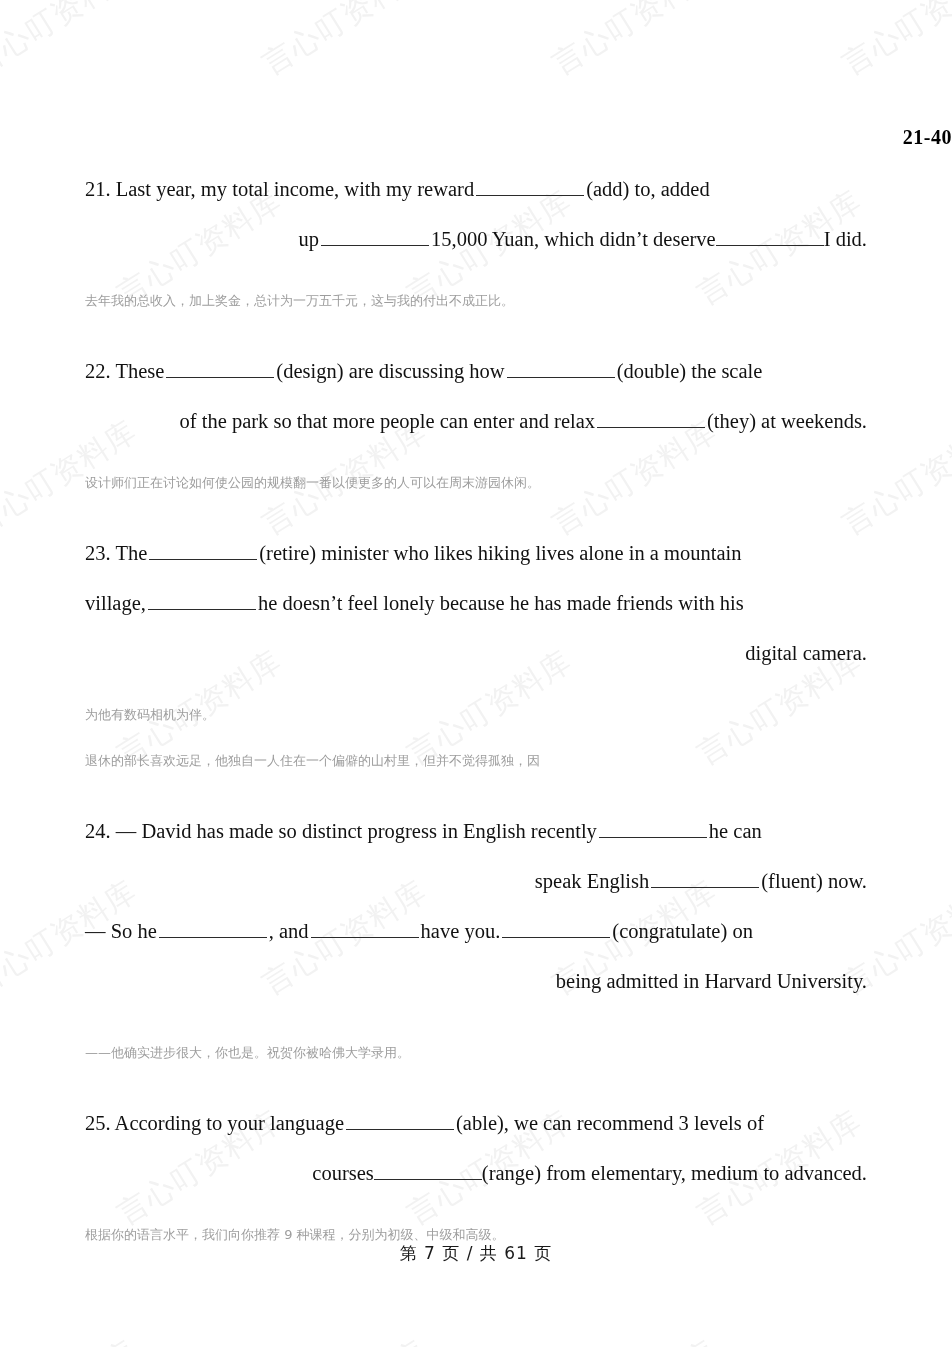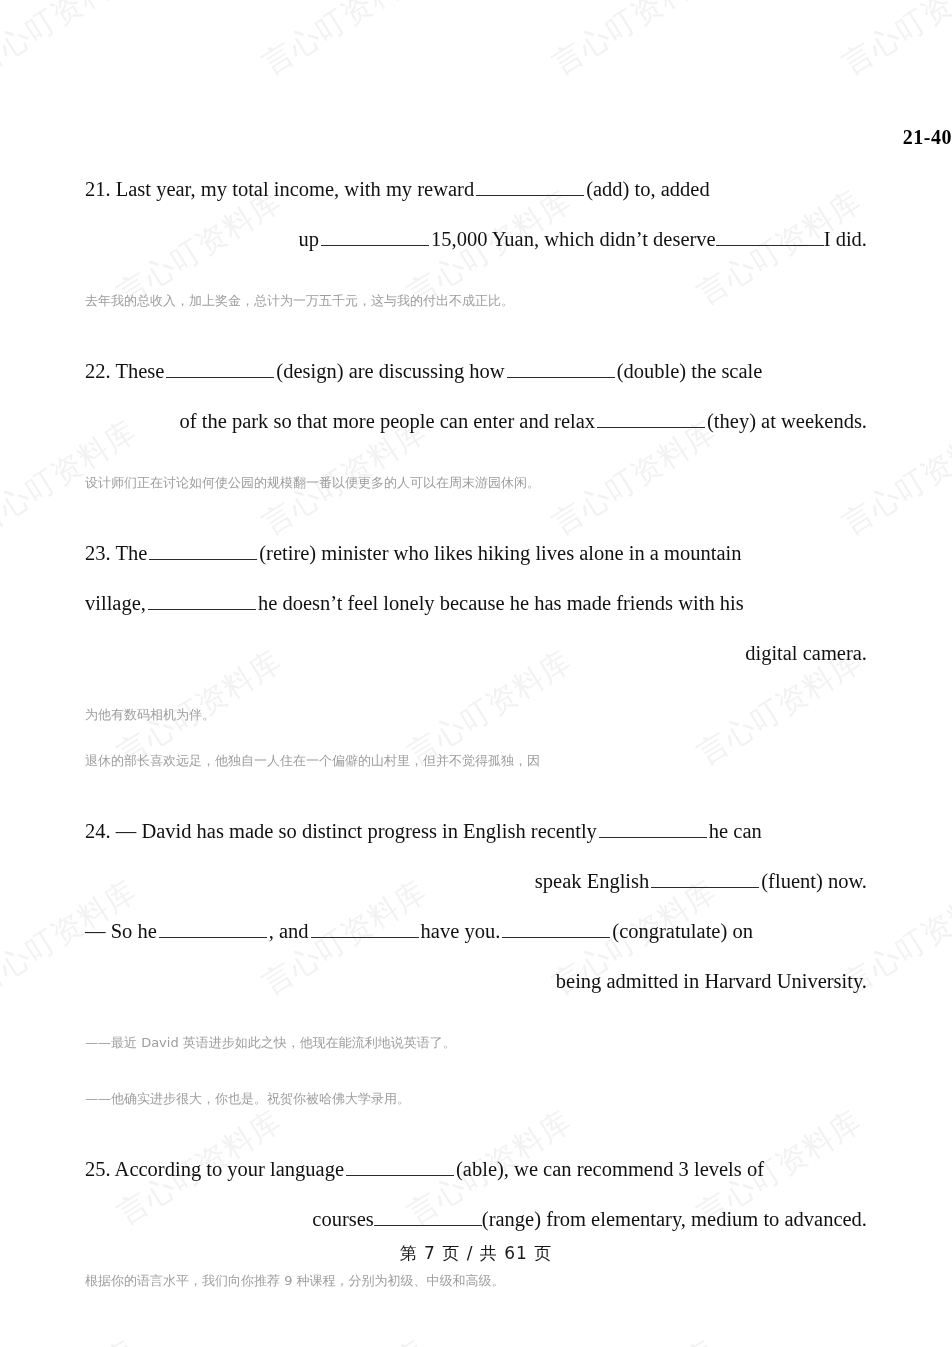--- a/index.html
+++ b/index.html
@@ -176,21 +176,20 @@
     </div>
 
     <div class="gap-md"></div>
 
     <div class="qblock">
       <p class="en"><span>24. — David  has  made  so  distinct  progress  in  English  recently</span><span class="blank"></span><span>he  can</span></p>
       <p class="en last"><span>speak English</span><span class="blank"></span><span>(fluent) now.</span></p>
       <p class="en"><span>— So  he</span><span class="blank"></span><span>,  and</span><span class="blank"></span><span>have  you.</span><span class="blank"></span><span>(congratulate)  on</span></p>
       <p class="en last">being admitted in Harvard University.</p>
       <div class="gap-sm"></div>
-      <p class="zh last">——最近 David 英语进步如此之快，他现在能流利地说英语了。</p>
       <div style="height:10px"></div>
       <p class="zh last">——他确实进步很大，你也是。祝贺你被哈佛大学录用。</p>
     </div>
 
     <div class="gap-md"></div>
 
     <div class="qblock">
       <p class="en"><span>25. According  to  your  language</span><span class="blank"></span><span>(able),  we  can  recommend  3  levels  of</span></p>
       <p class="en last"><span>courses</span><span class="blank tight"></span><span>(range) from elementary, medium to advanced.</span></p>
       <div class="gap-sm"></div>

